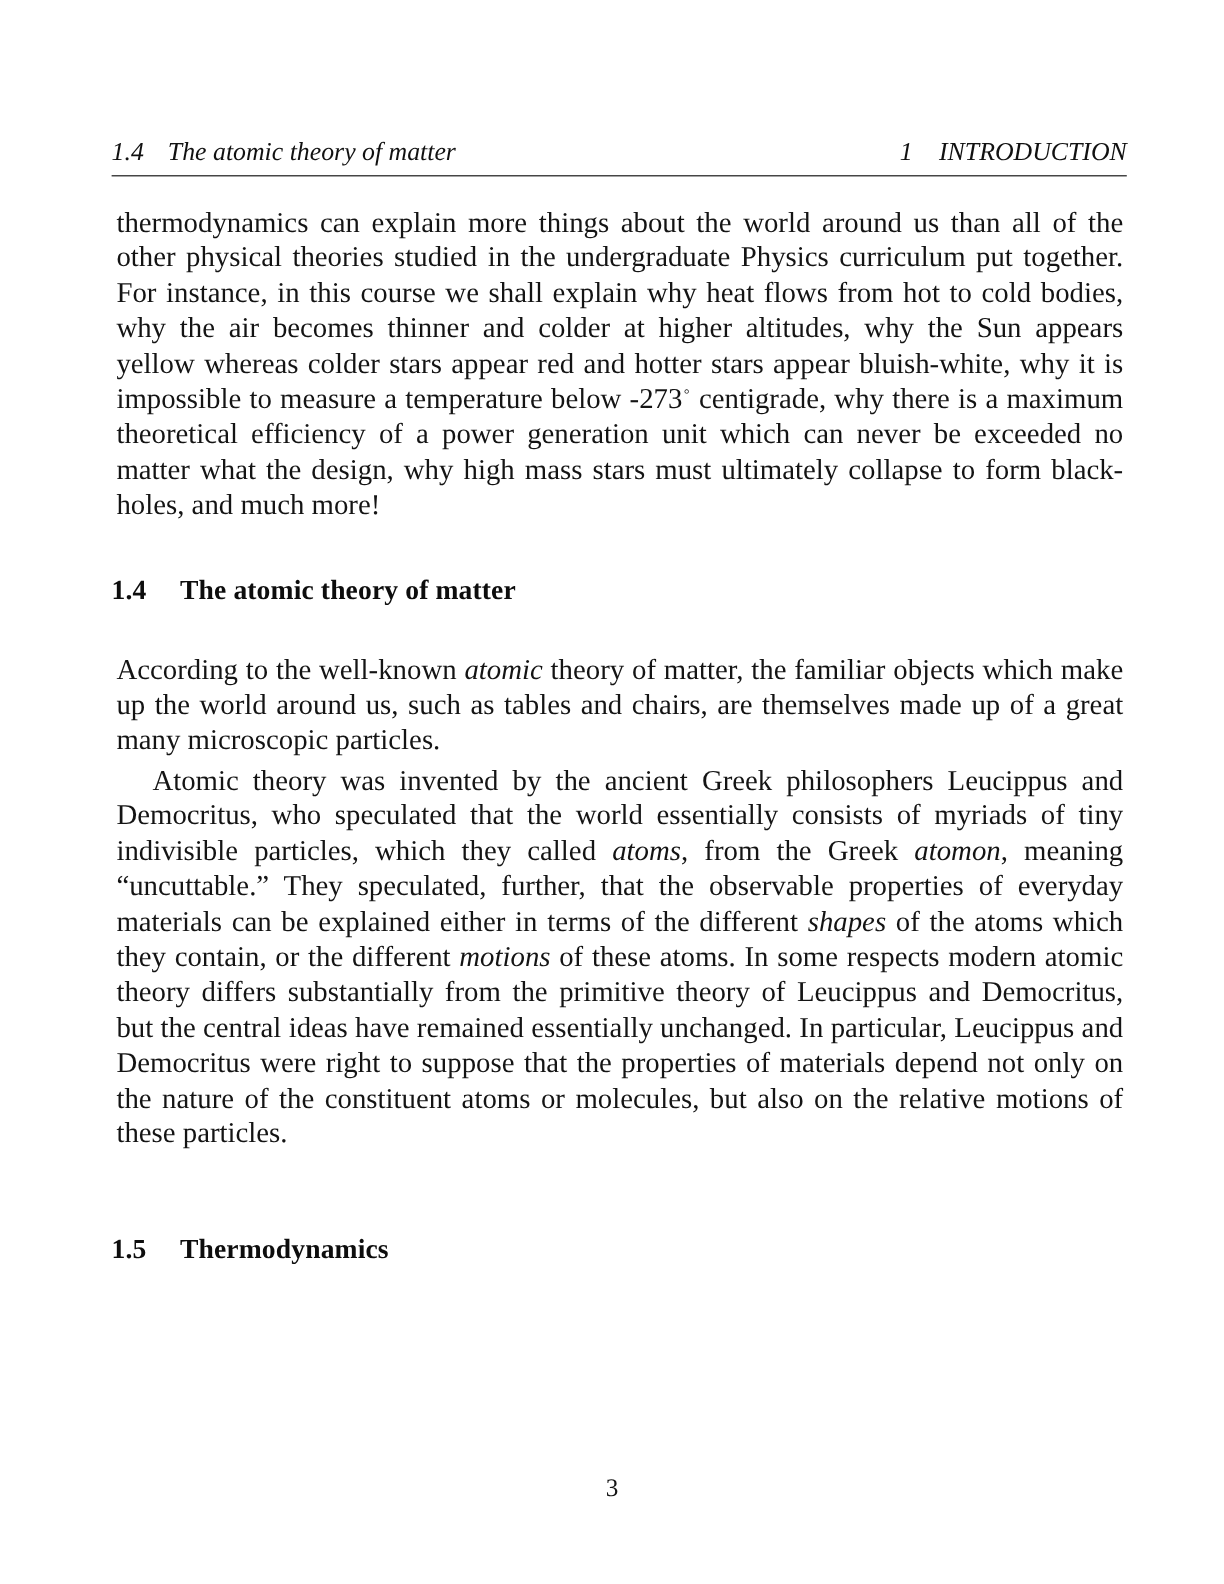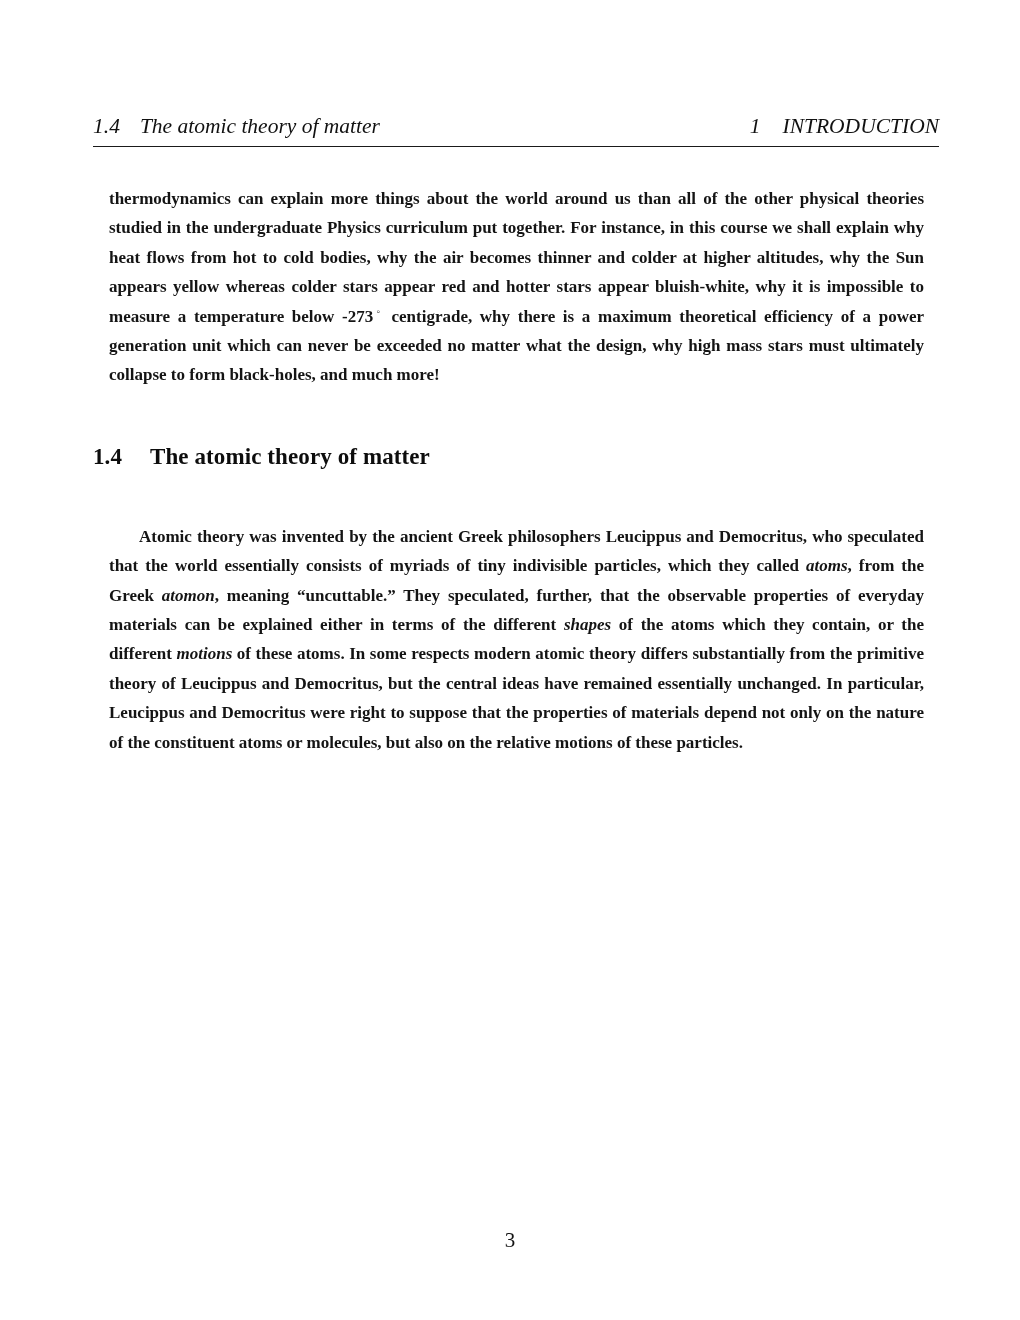--- a/index.html
+++ b/index.html
@@ -57,28 +57,27 @@
 
   
   .column {
     position: absolute;
     left: 93px;
     top: 168px;
     width: 847px;
   }
 
   p.body-par {
-    margin: 16px;
-    font-size: 17px;
+    margin: 4px;
+    font-size: 24px;
     line-height: 29.4px;
     text-align: justify;
     text-justify: inter-word;
     hyphens: none;
     color: #141414;
-    font-weight: bold;
   }
 
   p.body-par.indent {
     text-indent: 30px;
   }
   .gap-before-head { height: 36px; }
   .gap-after-head { height: 34px; }
   .gap-section { height: 62px; }
 
   h2.section-head {
@@ -142,25 +141,30 @@
 
     <div class="gap-before-head"></div>
 
     <h2 class="section-head">
       <span class="sec-num">1.4</span>
       <span>The atomic theory of matter</span>
     </h2>
 
     <div class="gap-after-head"></div>
 
+    <p class="body-par"><span>According to the well-known </span><em class="it">atomic</em><span> theory of matter, the familiar objects which make up the world around us, such as tables and chairs, are themselves made up of a great many microscopic particles.</span></p>
 
     <p class="body-par indent"><span>Atomic theory was invented by the ancient Greek philosophers Leucippus and Democritus, who speculated that the world essentially consists of myriads of tiny indivisible particles, which they called </span><em class="it">atoms</em><span>, from the Greek </span><em class="it">atomon</em><span>, meaning “uncuttable.” They speculated, further, that the observable properties of everyday materials can be explained either in terms of the different </span><em class="it">shapes</em><span> of the atoms which they contain, or the different </span><em class="it">motions</em><span> of these atoms.  In some respects modern atomic theory differs substantially from the primitive theory of Leucippus and Democritus, but the central ideas have remained essentially unchanged.  In particular, Leucippus and Democritus were right to suppose that the properties of materials depend not only on the nature of the constituent atoms or molecules, but also on the relative motions of these particles.</span></p>
 
     <div class="gap-section"></div>
 
+    <h2 class="section-head">
+      <span class="sec-num">1.5</span>
+      <span>Thermodynamics</span>
+    </h2>
 
     <div class="gap-after-head"></div>
 
 
   </div>
 
   <div class="folio">3</div>
 
 </div>
 

